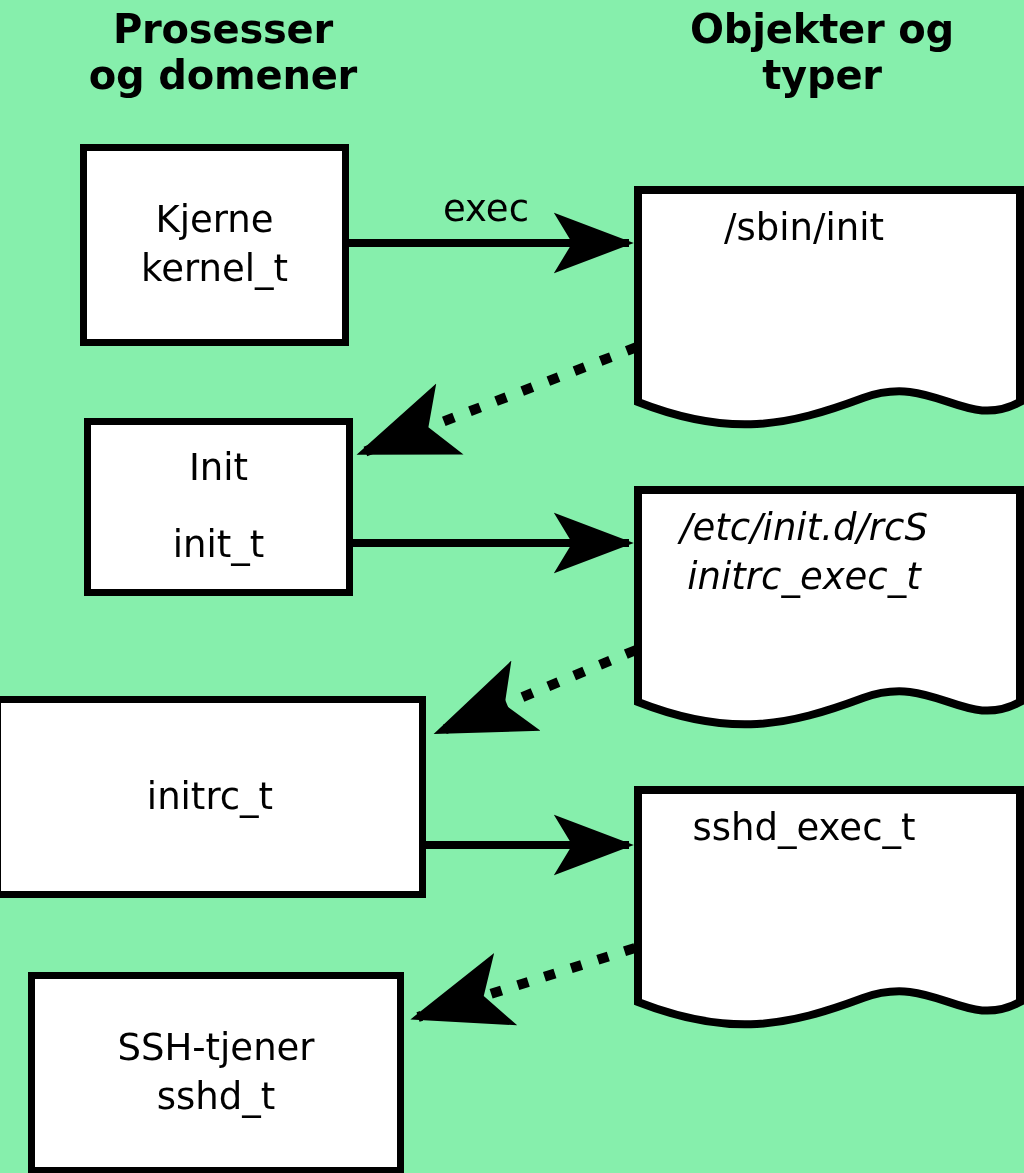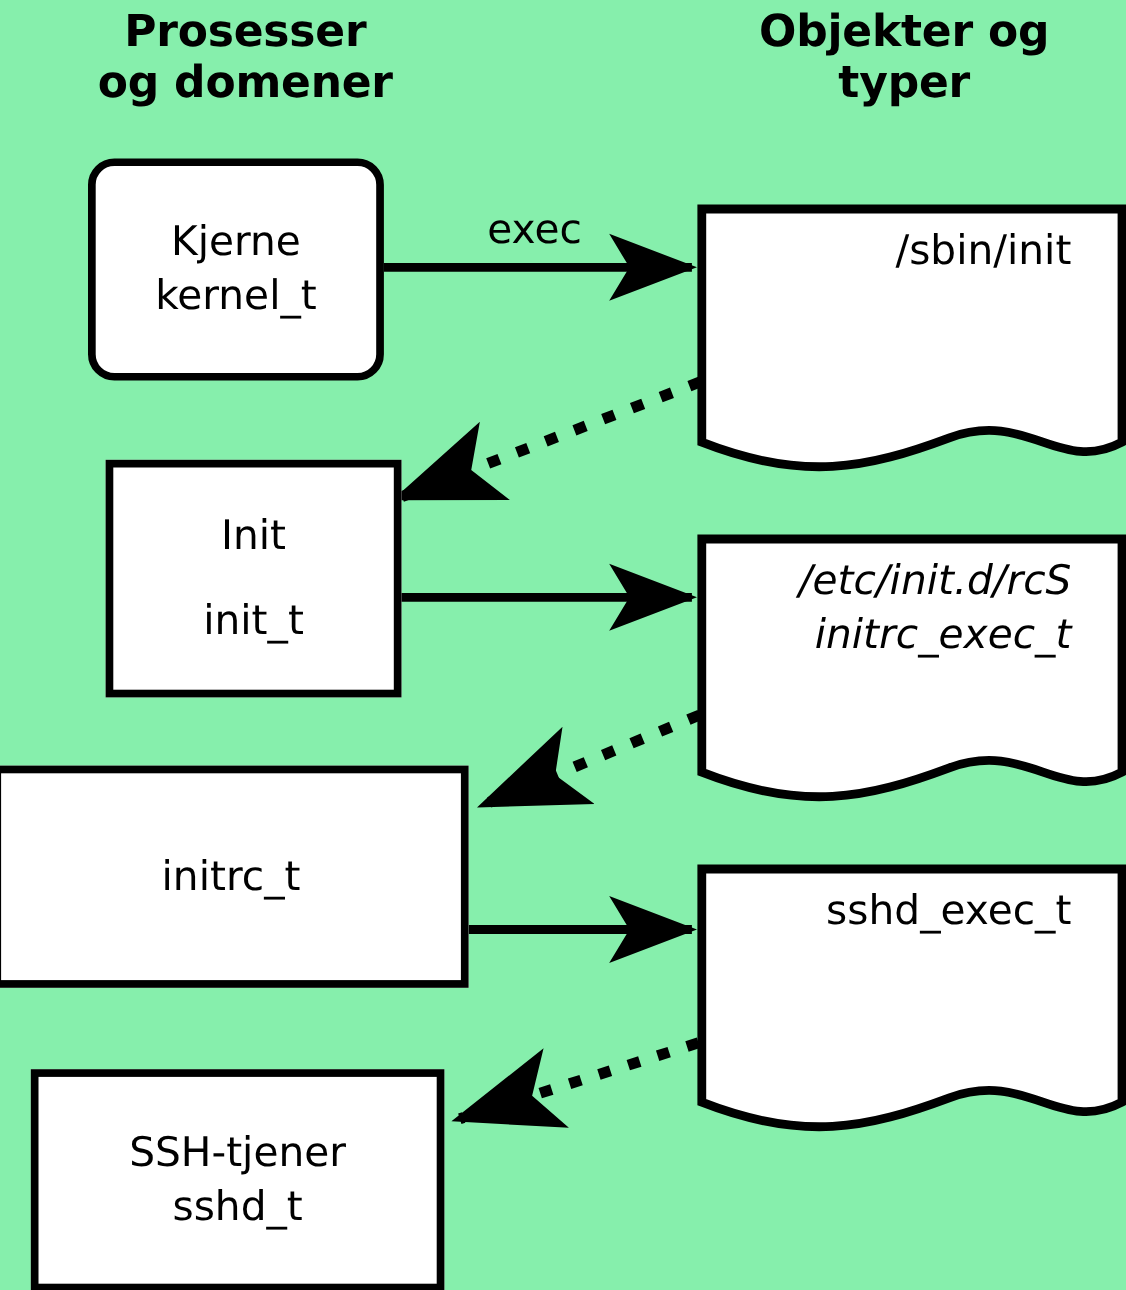--- a/index.html
+++ b/index.html
@@ -44,22 +44,22 @@
     align-items: center;
     justify-content: center;
     text-align: center;
   }
   .process-box .line {
     font-size: 37px;
     line-height: 1.32;
     white-space: nowrap;
   }
 
-  #box-kernel        { left: 80px; top: 144px; width: 269px; height: 202px; border-radius: 24px; }
-  #box-init          { left: 96px; top: 418px; width: 269px; height: 216px; gap: 28px; }
+  #box-kernel        { left: 80px; top: 144px; width: 269px; height: 202px; }
+  #box-init          { left: 84px; top: 418px; width: 269px; height: 178px; gap: 28px; }
   #box-initrc        { left: -6px; top: 696px; width: 432px; height: 202px; }
   #box-sshd          { left: 28px; top: 972px; width: 376px; height: 202px; }
 
   
   .object-doc {
     position: absolute;
     width: 390px;
     height: 248px;
   }
   .object-doc svg {
@@ -68,21 +68,21 @@
     top: 0;
     width: 390px;
     height: 248px;
     overflow: visible;
   }
   .object-doc .doc-text {
     position: absolute;
     left: 0;
     top: 18px;
     width: 340px;
-    text-align: right;
+    text-align: center;
     pointer-events: none;
   }
   .object-doc .line {
     font-size: 37px;
     line-height: 1.32;
     white-space: nowrap;
   }
 
   #doc-init-exec   { left: 634px; top: 186px; }
   #doc-initrc-exec { left: 634px; top: 486px; font-style: italic; }

